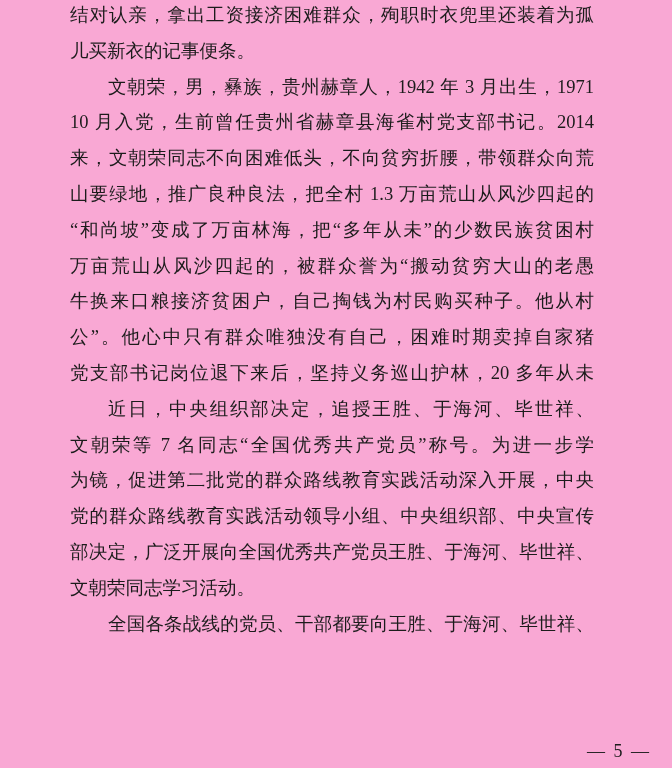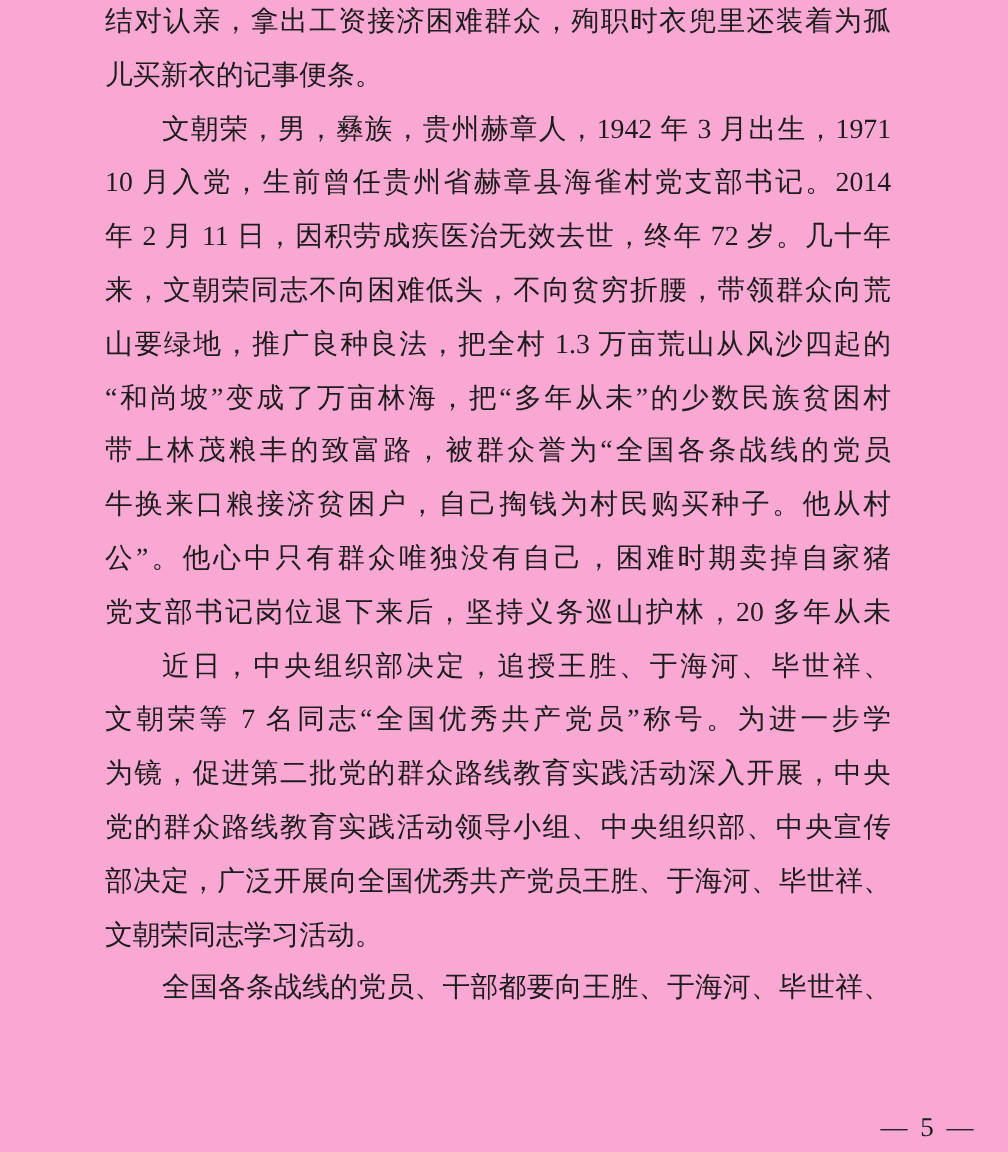--- a/index.html
+++ b/index.html
@@ -49,25 +49,24 @@
 </style>
 </head>
 <body>
 
 <div class="page">
   <div class="text-block" id="text-block">
       <div class="line">结对认亲，拿出工资接济困难群众，殉职时衣兜里还装着为孤</div>
       <div class="line end">儿买新衣的记事便条。</div>
       <div class="line indent">文朝荣，男，彝族，贵州赫章人，1942 年 3 月出生，1971 年</div>
       <div class="line">10 月入党，生前曾任贵州省赫章县海雀村党支部书记。2014</div>
-      <div class="line">年 2 月 11 日，因积劳成疾医治无效去世，终年 72 岁。几十年</div>
       <div class="line">来，文朝荣同志不向困难低头，不向贫穷折腰，带领群众向荒</div>
       <div class="line">山要绿地，推广良种良法，把全村 1.3 万亩荒山从风沙四起的</div>
       <div class="line">“和尚坡”变成了万亩林海，把“多年从未”的少数民族贫困村</div>
-      <div class="line">带上林茂粮丰的致富路，被群众誉为“全国各条战线的党员</div>
+      <div class="line">万亩荒山从风沙四起的，被群众誉为“搬动贫穷大山的老愚</div>
       <div class="line">牛换来口粮接济贫困户，自己掏钱为村民购买种子。他从村</div>
       <div class="line">公”。他心中只有群众唯独没有自己，困难时期卖掉自家猪</div>
       <div class="line">党支部书记岗位退下来后，坚持义务巡山护林，20 多年从未</div>
       <div class="line indent">近日，中央组织部决定，追授王胜、于海河、毕世祥、</div>
       <div class="line">文朝荣等 7 名同志“全国优秀共产党员”称号。为进一步学</div>
       <div class="line">为镜，促进第二批党的群众路线教育实践活动深入开展，中央</div>
       <div class="line">党的群众路线教育实践活动领导小组、中央组织部、中央宣传</div>
       <div class="line">部决定，广泛开展向全国优秀共产党员王胜、于海河、毕世祥、</div>
       <div class="line end">文朝荣同志学习活动。</div>
       <div class="line indent">全国各条战线的党员、干部都要向王胜、于海河、毕世祥、</div>

